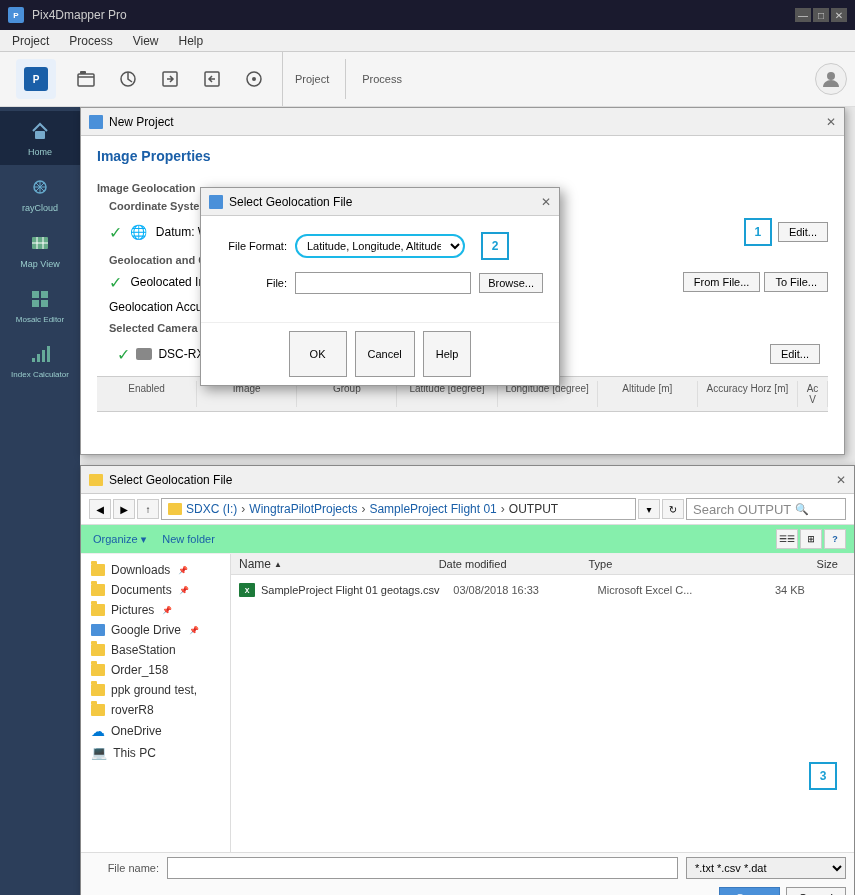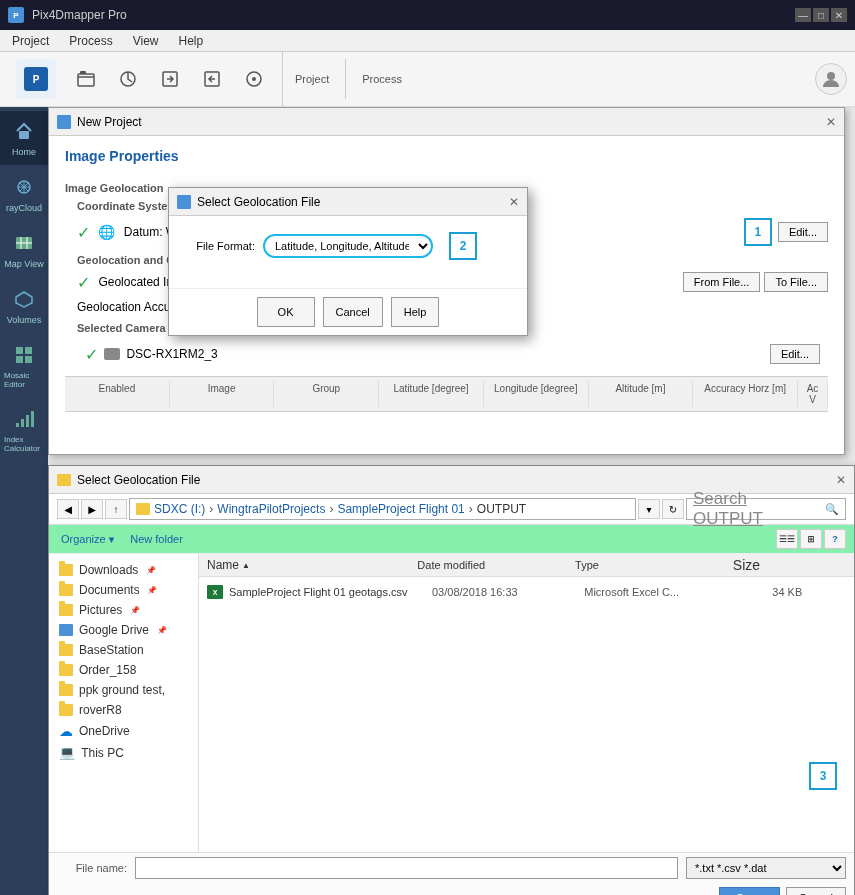--- a/index.html
+++ b/index.html
@@ -23,21 +23,21 @@
     
     .toolbar { background: #f5f5f5; height: 55px; display: flex; align-items: center; padding: 0 8px; gap: 4px; border-bottom: 1px solid #ddd; }
     .toolbar-btn { display: flex; flex-direction: column; align-items: center; padding: 4px 8px; cursor: pointer; border: none; background: transparent; gap: 2px; }
     .toolbar-btn-icon { width: 24px; height: 24px; display: flex; align-items: center; justify-content: center; }
     .toolbar-separator { width: 1px; height: 40px; background: #ccc; margin: 0 4px; }
 
     
     .main-content { display: flex; flex: 1; overflow: hidden; }
 
     
-    .sidebar { width: 48px; background: #2c3e5a; display: flex; flex-direction: column; align-items: center; padding-top: 4px; gap: 2px; }
+    .sidebar { width: 80px; background: #2c3e5a; display: flex; flex-direction: column; align-items: center; padding-top: 4px; gap: 2px; }
     .sidebar-item { width: 100%; display: flex; flex-direction: column; align-items: center; padding: 8px 4px; cursor: pointer; color: #aac; font-size: 9px; gap: 4px; }
     .sidebar-item.active { background: #1a2840; }
     .sidebar-icon { width: 24px; height: 24px; display: flex; align-items: center; justify-content: center; }
 
     
     .bg-content { flex: 1; background: #e8e8e8; padding: 8px; position: relative; }
     
     
     .new-project-dialog { position: absolute; top: 0; left: 0; right: 10px; bottom: 440px; background: white; border: 1px solid #999; box-shadow: 2px 2px 8px rgba(0,0,0,0.3); }
     .dialog-title-bar { background: #f0f0f0; height: 28px; display: flex; align-items: center; padding: 0 8px; border-bottom: 1px solid #ccc; justify-content: space-between; }
@@ -59,49 +59,49 @@
     
     .geo-dialog { position: absolute; top: 80px; left: 120px; width: 360px; background: white; border: 1px solid #999; box-shadow: 4px 4px 12px rgba(0,0,0,0.4); z-index: 10; }
     .geo-dialog-title { background: #f0f0f0; height: 28px; display: flex; align-items: center; padding: 0 8px; border-bottom: 1px solid #ccc; justify-content: space-between; }
     .geo-dialog-body { padding: 16px; }
     .form-row { display: flex; align-items: center; gap: 8px; margin-bottom: 12px; }
     .form-label { font-size: 11px; width: 70px; text-align: right; }
     .select-outlined { border: 2px solid #1ab8e8; border-radius: 14px; padding: 3px 6px; font-size: 11px; background: white; cursor: pointer; width: 170px; }
     .file-input { flex: 1; border: 1px solid #999; padding: 2px 4px; font-size: 11px; height: 22px; background: white; }
     .browse-btn { padding: 3px 8px; font-size: 11px; border: 1px solid #999; background: #f5f5f5; cursor: pointer; }
     .dialog-footer { display: flex; justify-content: center; gap: 8px; padding: 8px; border-top: 1px solid #eee; }
-    .btn-ok { padding: 8px 20px; font-size: 11px; border: 1px solid #999; background: #f5f5f5; cursor: pointer; }
+    .btn-ok { padding: 16px 20px; font-size: 11px; border: 1px solid #999; background: #f5f5f5; cursor: pointer; }
     .btn-cancel { padding: 4px 12px; font-size: 11px; border: 1px solid #999; background: #f5f5f5; cursor: pointer; }
     .btn-help { padding: 4px 12px; font-size: 11px; border: 1px solid #999; background: #f5f5f5; cursor: pointer; }
 
     
     .file-browser { position: absolute; bottom: 0; left: 0; right: 0; height: 430px; background: white; border: 1px solid #888; box-shadow: 2px 2px 8px rgba(0,0,0,0.3); z-index: 5; }
     .fb-title-bar { background: #f0f0f0; height: 28px; display: flex; align-items: center; padding: 0 8px; border-bottom: 1px solid #ccc; justify-content: space-between; }
     .fb-title { font-size: 12px; display: flex; align-items: center; gap: 6px; }
     .fb-nav { display: flex; align-items: center; gap: 2px; padding: 4px 8px; background: white; border-bottom: 1px solid #ddd; }
     .nav-btn { width: 22px; height: 20px; border: 1px solid #ccc; background: #f5f5f5; cursor: pointer; display: flex; align-items: center; justify-content: center; font-size: 10px; }
     .address-bar { flex: 1; height: 22px; border: 1px solid #aaa; display: flex; align-items: center; padding: 0 6px; font-size: 11px; background: white; gap: 4px; }
     .address-part { color: #1a5fa8; cursor: pointer; }
     .address-sep { color: #555; }
     .address-current { color: #333; }
     .search-bar { width: 160px; height: 22px; border: 1px solid #aaa; display: flex; align-items: center; padding: 0 6px; gap: 4px; }
-    .search-label { font-size: 17px; color: #888; text-decoration: underline; }
+    .search-label { font-size: 13px; color: #888; }
     .fb-toolbar { display: flex; align-items: center; padding: 4px 8px; gap: 8px; border-bottom: 1px solid #eee; background: #86efac; }
     .fb-toolbar-btn { font-size: 11px; color: #1a5fa8; cursor: pointer; background: none; border: none; padding: 2px 4px; }
     .fb-body { display: flex; flex: 1; height: calc(100% - 130px); }
     .fb-sidebar { width: 150px; border-right: 1px solid #ddd; padding: 6px 0; overflow-y: auto; }
     .fb-sidebar-item { display: flex; align-items: center; gap: 6px; padding: 3px 10px; cursor: pointer; font-size: 11px; color: #333; }
     .folder-icon { width: 14px; height: 12px; background: #f4c842; border-radius: 1px; position: relative; }
     .folder-icon::before { content: ''; position: absolute; top: -3px; left: 0; width: 6px; height: 3px; background: #f4c842; border-radius: 1px 1px 0 0; }
     .fb-main { flex: 1; display: flex; flex-direction: column; }
     .fb-col-header { display: flex; align-items: center; padding: 3px 8px; border-bottom: 1px solid #ddd; background: #f0f0f0; }
     .col-name { flex: 2; font-size: 11px; color: #333; cursor: pointer; display: flex; align-items: center; gap: 3px; }
     .col-date { flex: 1.5; font-size: 11px; color: #333; }
     .col-type { flex: 1.5; font-size: 11px; color: #333; }
-    .col-size { flex: 1; font-size: 14px; color: #333; padding-right: 8px; }
+    .col-size { flex: 1; font-size: 11px; color: #333; text-align: right; padding-right: 8px; }
     .sort-arrow { font-size: 8px; }
     .fb-file-list { flex: 1; overflow-y: auto; padding: 4px 0; }
     .file-item { display: flex; align-items: center; padding: 4px 8px; cursor: pointer; }
     .file-icon { width: 16px; height: 14px; background: #1d7a3a; border-radius: 1px; margin-right: 6px; display: flex; align-items: center; justify-content: center; font-size: 7px; color: white; font-weight: bold; }
     .file-name { flex: 2; font-size: 11px; color: #333; }
     .file-date { flex: 1.5; font-size: 11px; color: #555; }
     .file-type { flex: 1.5; font-size: 11px; color: #555; }
     .file-size { flex: 1; font-size: 11px; color: #555; text-align: center; padding-right: 8px; }
     .fb-footer-label { font-size: 11px; color: #555; width: 70px; text-align: right; }
     .fb-filename-input { flex: 1; height: 22px; border: 1px solid #999; padding: 0 4px; font-size: 11px; }
@@ -230,28 +230,20 @@
           <svg width="20" height="20" viewBox="0 0 20 20" fill="none">
               <rect x="2" y="4" width="16" height="12" rx="1" fill="#6a8"></rect>
               <path d="M7 4v12M13 4v12M2 10h16" stroke="#fff" stroke-width="1"></path>
             </svg>
         </div>
         <span style="color:#9cc; font-size:9px;">Map View</span>
       </div>
       <div class="sidebar-item">
         <div class="sidebar-icon">
           <svg width="20" height="20" viewBox="0 0 20 20" fill="none">
-              <path d="M10 3l8 5v6l-8 4-8-4V8z" fill="none" stroke="#6ac" stroke-width="1.5"></path>
-            </svg>
-        </div>
-        <span style="color:#9cc; font-size:9px;">Volumes</span>
-      </div>
-      <div class="sidebar-item">
-        <div class="sidebar-icon">
-          <svg width="20" height="20" viewBox="0 0 20 20" fill="none">
               <rect x="2" y="2" width="7" height="7" fill="#6a9"></rect>
               <rect x="11" y="2" width="7" height="7" fill="#6a9"></rect>
               <rect x="2" y="11" width="7" height="7" fill="#6a9"></rect>
               <rect x="11" y="11" width="7" height="7" fill="#6a9"></rect>
             </svg>
         </div>
         <span style="color:#9cc; font-size:8px;">Mosaic Editor</span>
       </div>
       <div class="sidebar-item">
         <div class="sidebar-icon">
@@ -347,20 +339,25 @@
           <button class="dialog-close">✕</button>
         </div>
         <div class="geo-dialog-body" style="position:relative;">
           <div class="form-row">
             <span class="form-label">File Format:</span>
             <select class="select-outlined"><option>Latitude, Longitude, Altitude</option><option>Longitude, Latitude, Altitude</option><option>Custom</option></select>
 
             <div style="width:28px; height:28px; border:2px solid #1a9fd4; color:#1a9fd4; display:flex; align-items:center; justify-content:center; font-size:16px; font-weight:bold; margin-left:8px;">
               <span>2</span>
             </div>
+          </div>
+          <div class="form-row">
+            <span class="form-label">File:</span>
+            <input class="file-input" type="text" style="">
+            <button class="browse-btn">Browse...</button>
           </div>
         </div>
         <div class="dialog-footer">
           <button class="btn-ok">OK</button>
           <button class="btn-cancel">Cancel</button>
           <button class="btn-help">Help</button>
         </div>
       </div>
 
       <div class="file-browser">

